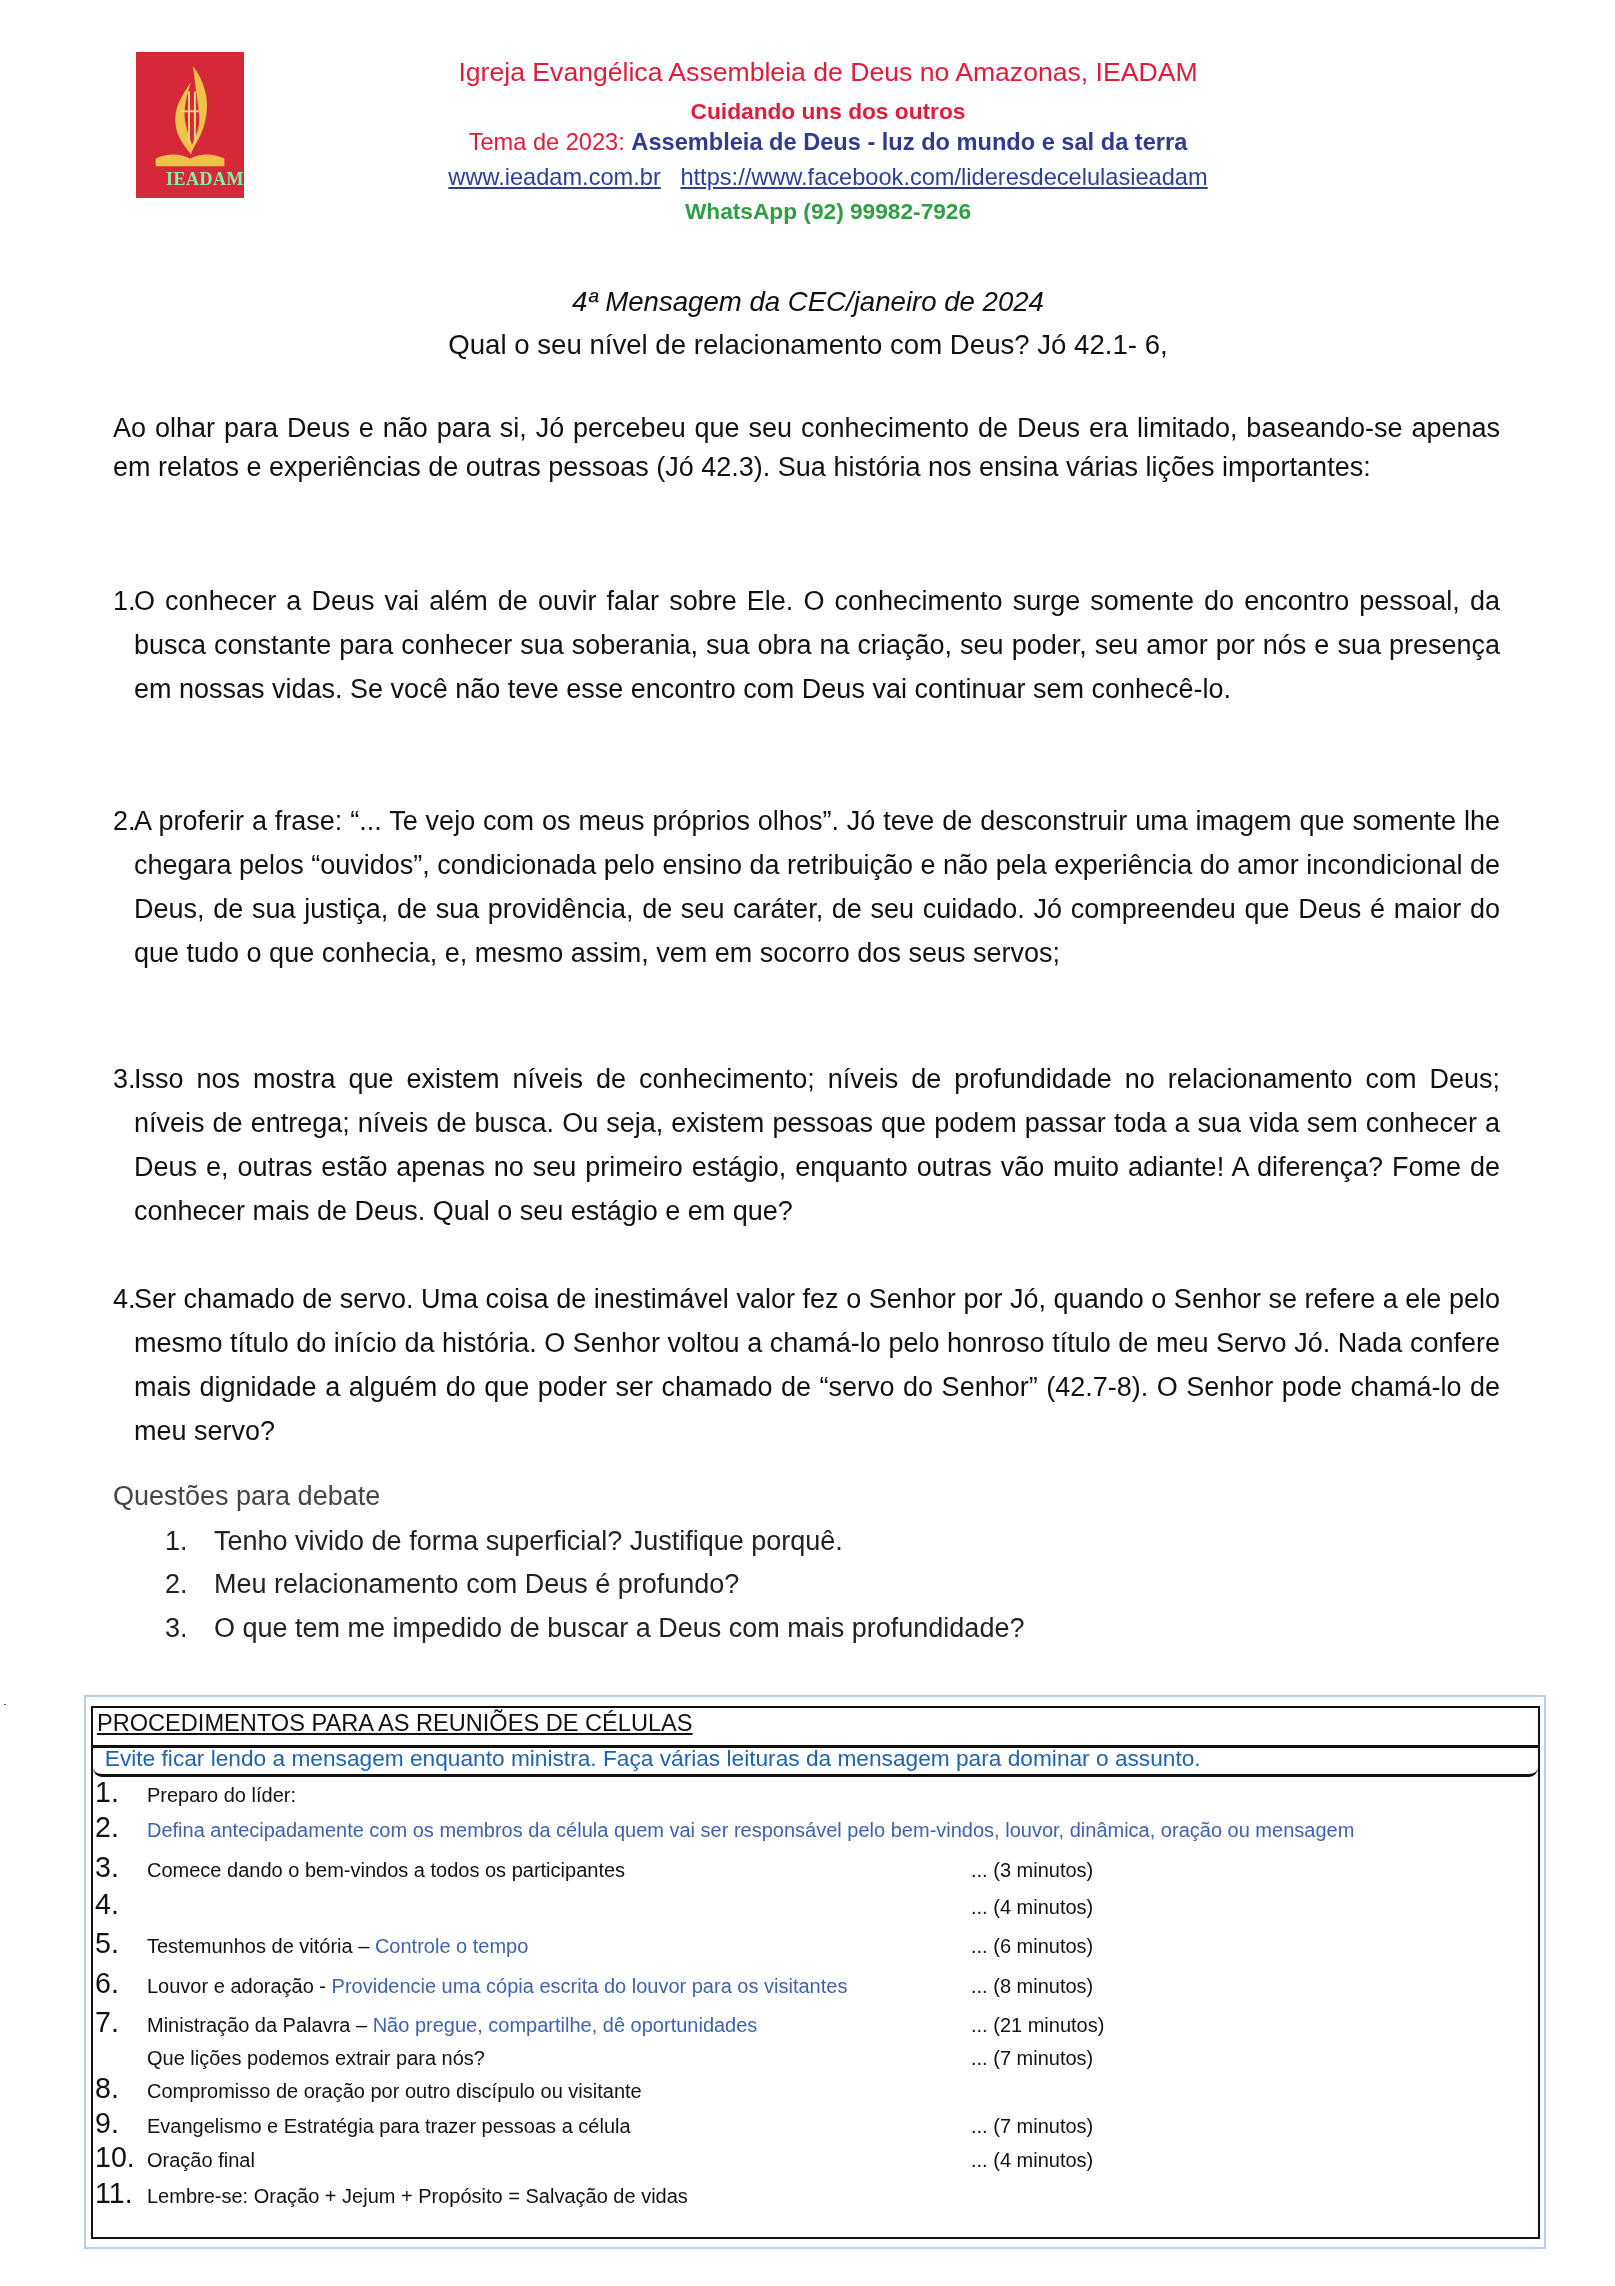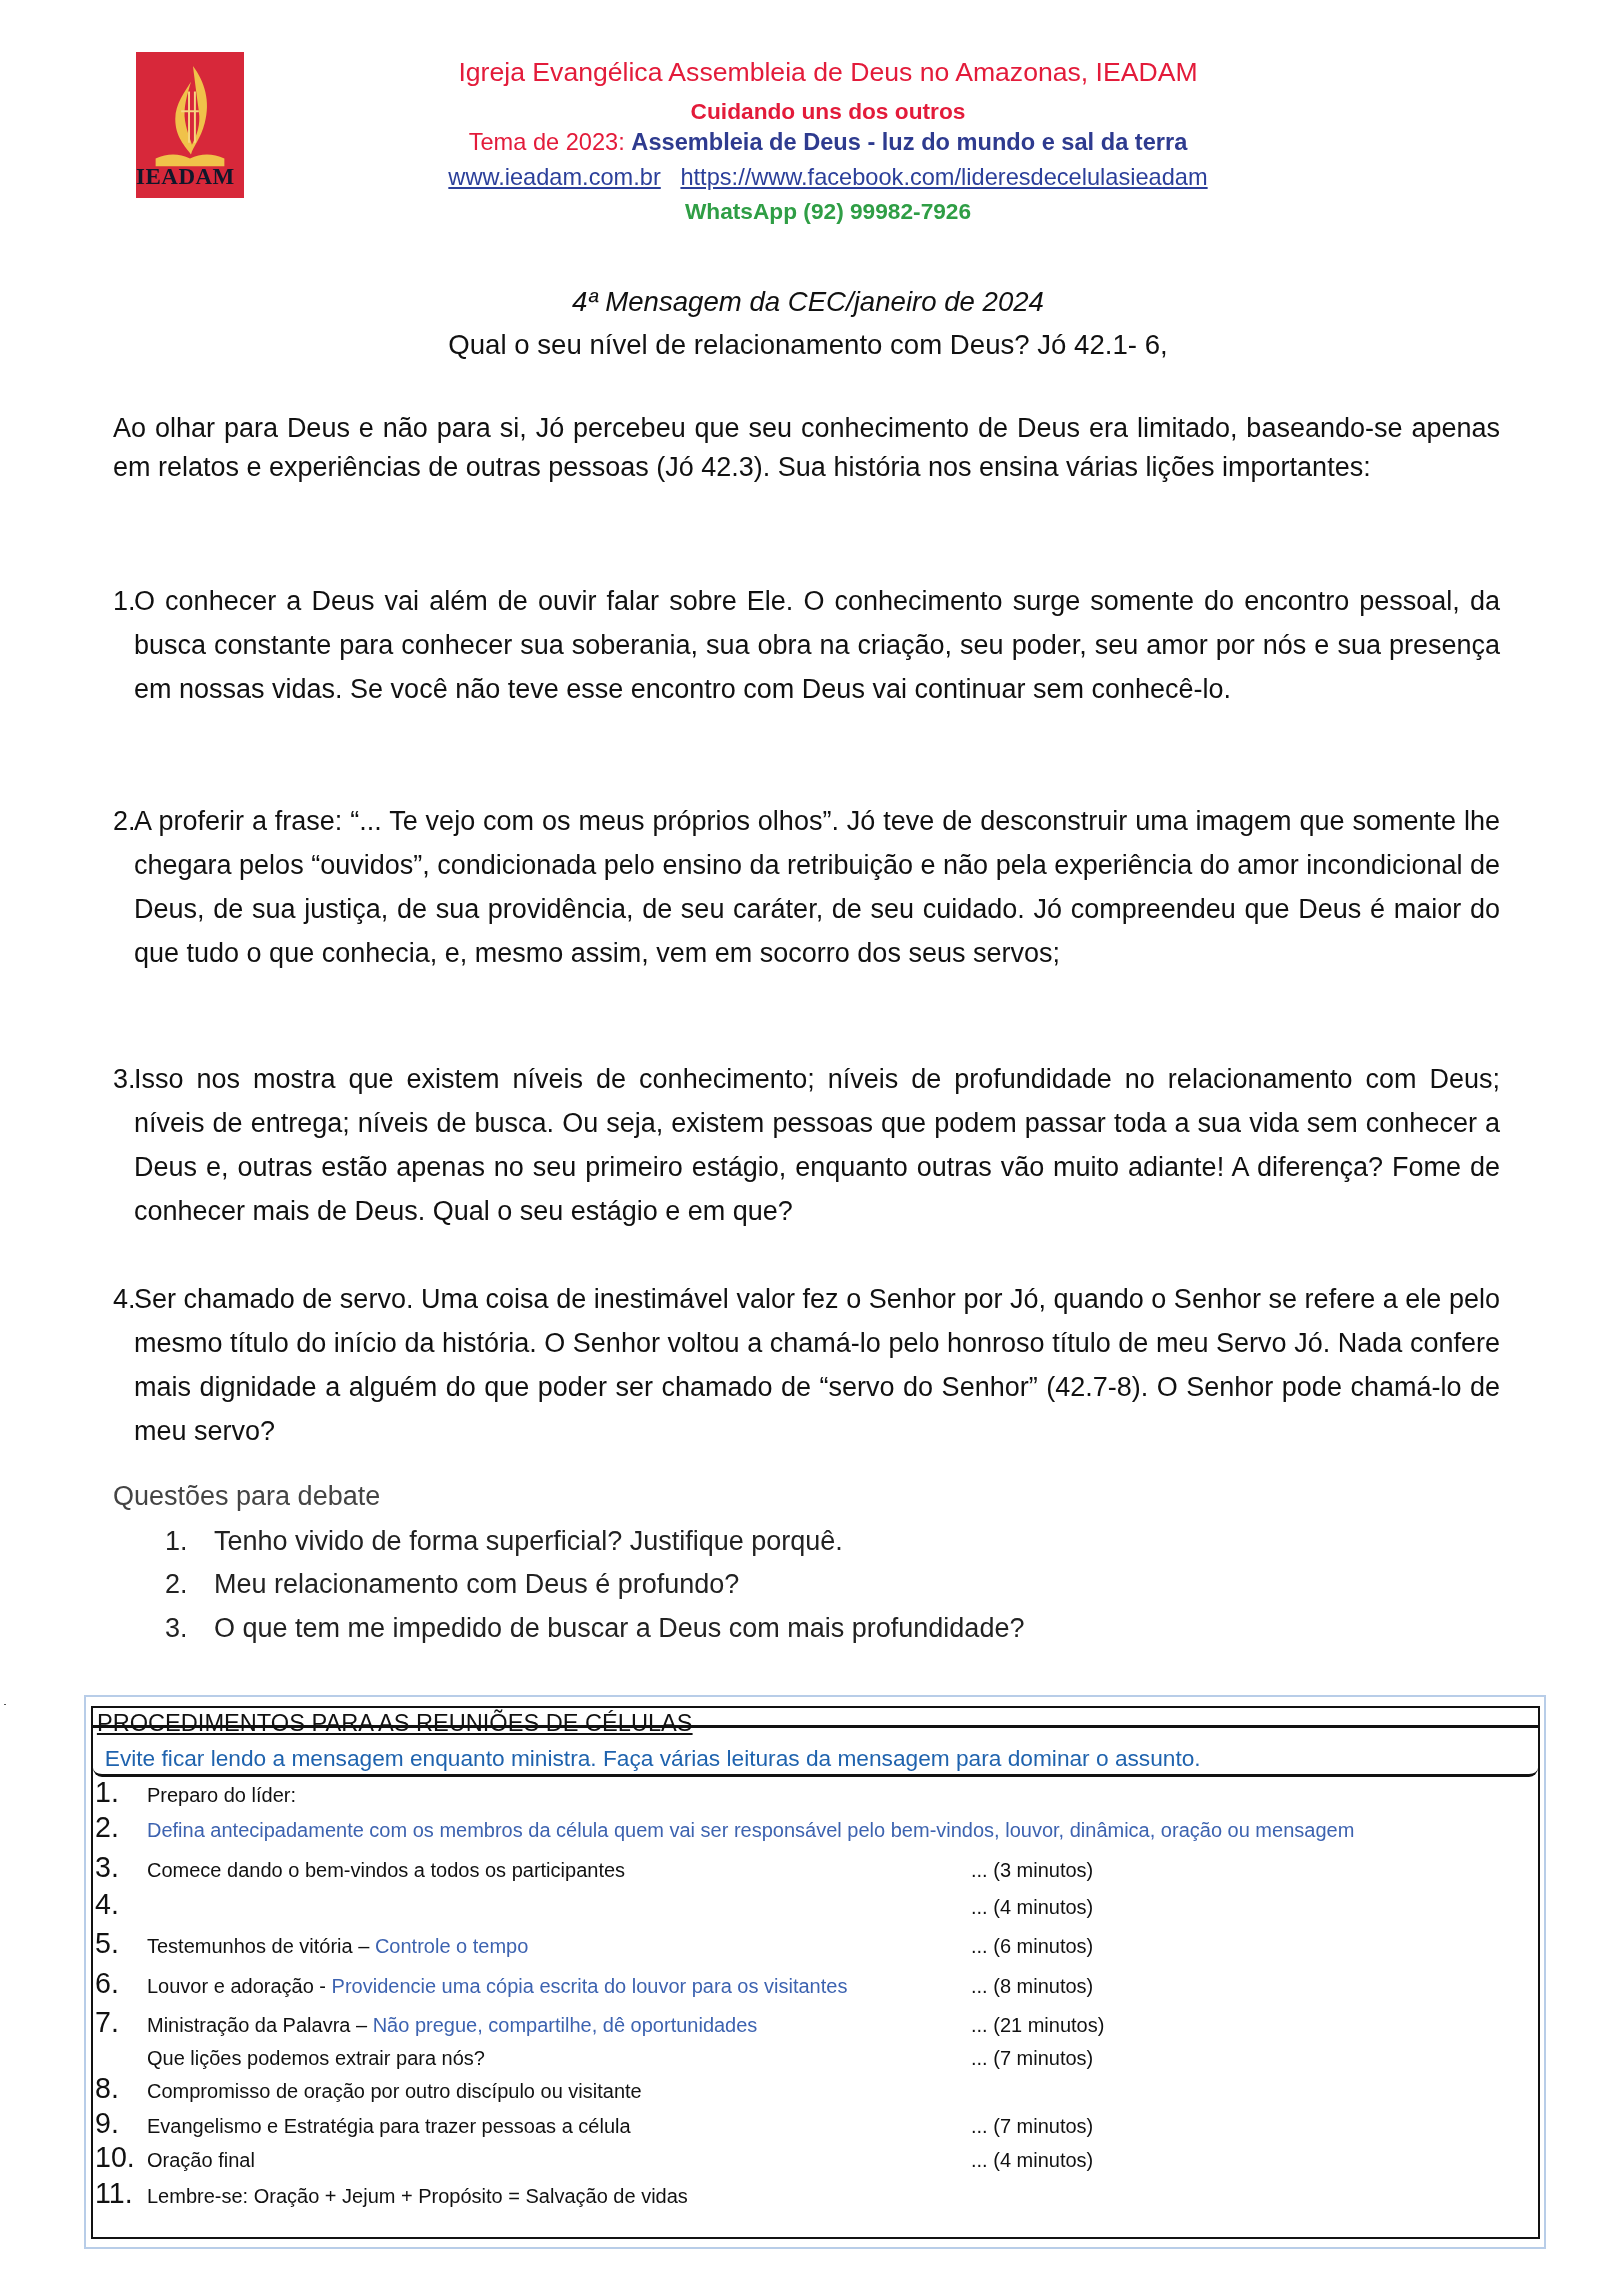--- a/index.html
+++ b/index.html
@@ -3,22 +3,22 @@
 <meta charset="utf-8">
 <style>
   html, body { margin: 0; padding: 0; background: #ffffff; }
   body { width: 1616px; height: 2286px; position: relative; overflow: hidden;
          font-family: "Liberation Sans", sans-serif; color: #111; }
   .abs { position: absolute; }
 
   
   .logo { left: 136px; top: 52px; width: 108px; height: 146px; background: #d7283a; }
   .logo svg { position: absolute; left: 0; top: 0; }
-  .logo-text { position: absolute; left: 0; bottom: 7.9px; width: 100%; text-align: left;
-               font-family: "Liberation Serif", serif; font-weight: bold; color: #0f172a; font-size: 23px; letter-spacing: 0.5px; }
+  .logo-text { position: absolute; left: 0; bottom: 7.9px; width: 100%; text-align: right;
+               font-family: "Liberation Serif", serif; font-weight: bold; color: #86efac; font-size: 18px; letter-spacing: 0.5px; }
   .hdr { left: 296px; width: 1064px; text-align: center; white-space: nowrap; }
   .h1 { top: 57px; font-size: 26.6px; color: #e31b3a; }
   .h2 { top: 98px; font-size: 22.7px; color: #e31b3a; font-weight: bold; }
   .h3 { top: 129px; font-size: 23.6px; }
   .h3 .red { color: #e31b3a; }
   .h3 .blue { color: #2e3b8f; font-weight: bold; }
   .h4 { top: 164px; font-size: 23.6px; }
   .h4 a { color: #2b3f9a; text-decoration: underline; }
   .h5 { top: 198px; font-size: 22.7px; color: #2f9e45; font-weight: bold; }
 
@@ -43,21 +43,21 @@
   .q .num { display: inline-block; width: 49px; }
   .q1 { top: 1526px; }
   .q2 { top: 1569px; }
   .q3 { top: 1613px; }
 
   .stray { left: 3.9px; top: 1704px; width: 2px; height: 1px; background: #555; }
 
   
   .outer { left: 84px; top: 1695px; width: 1462px; height: 554px; border: 2px solid #b8cde8; box-sizing: border-box; }
   .tbl { left: 91px; top: 1706px; width: 1449px; height: 533px; border: 2px solid #111; box-sizing: border-box; }
-  .row-head { position: absolute; left: 0; top: 0; width: 100%; height: 20px; border-bottom: 3px solid #111; box-sizing: border-box; }
+  .row-head { position: absolute; left: 0; top: 0; width: 100%; height: 40px; border-bottom: 3px solid #111; box-sizing: border-box; }
   .row-head span { position: absolute; left: 3.9px; top: 2px; font-size: 23.6px; text-decoration: underline; color: #111; }
   .row-sub { position: absolute; left: 0; top: 34px; width: 100%; height: 35px; border-bottom: 3px solid #111; box-sizing: border-box; border-radius: 9px; }
   .row-sub span { position: absolute; left: 11.8px; top: 3px; font-size: 22.7px; color: #1f63ae; }
   .proc { position: absolute; left: 0; width: 100%; height: 33px; }
   .proc .n { position: absolute; left: 2px; top: -4.9px; font-size: 28.6px; color: #111; }
   .proc .lbl { position: absolute; left: 54px; top: 3px; font-size: 20px; color: #111; white-space: nowrap; }
   .proc .lbl .blue { color: #3d63b0; }
   .proc .time { position: absolute; left: 878px; top: 3px; font-size: 20px; color: #111; white-space: nowrap; }
 </style>
 </head>

